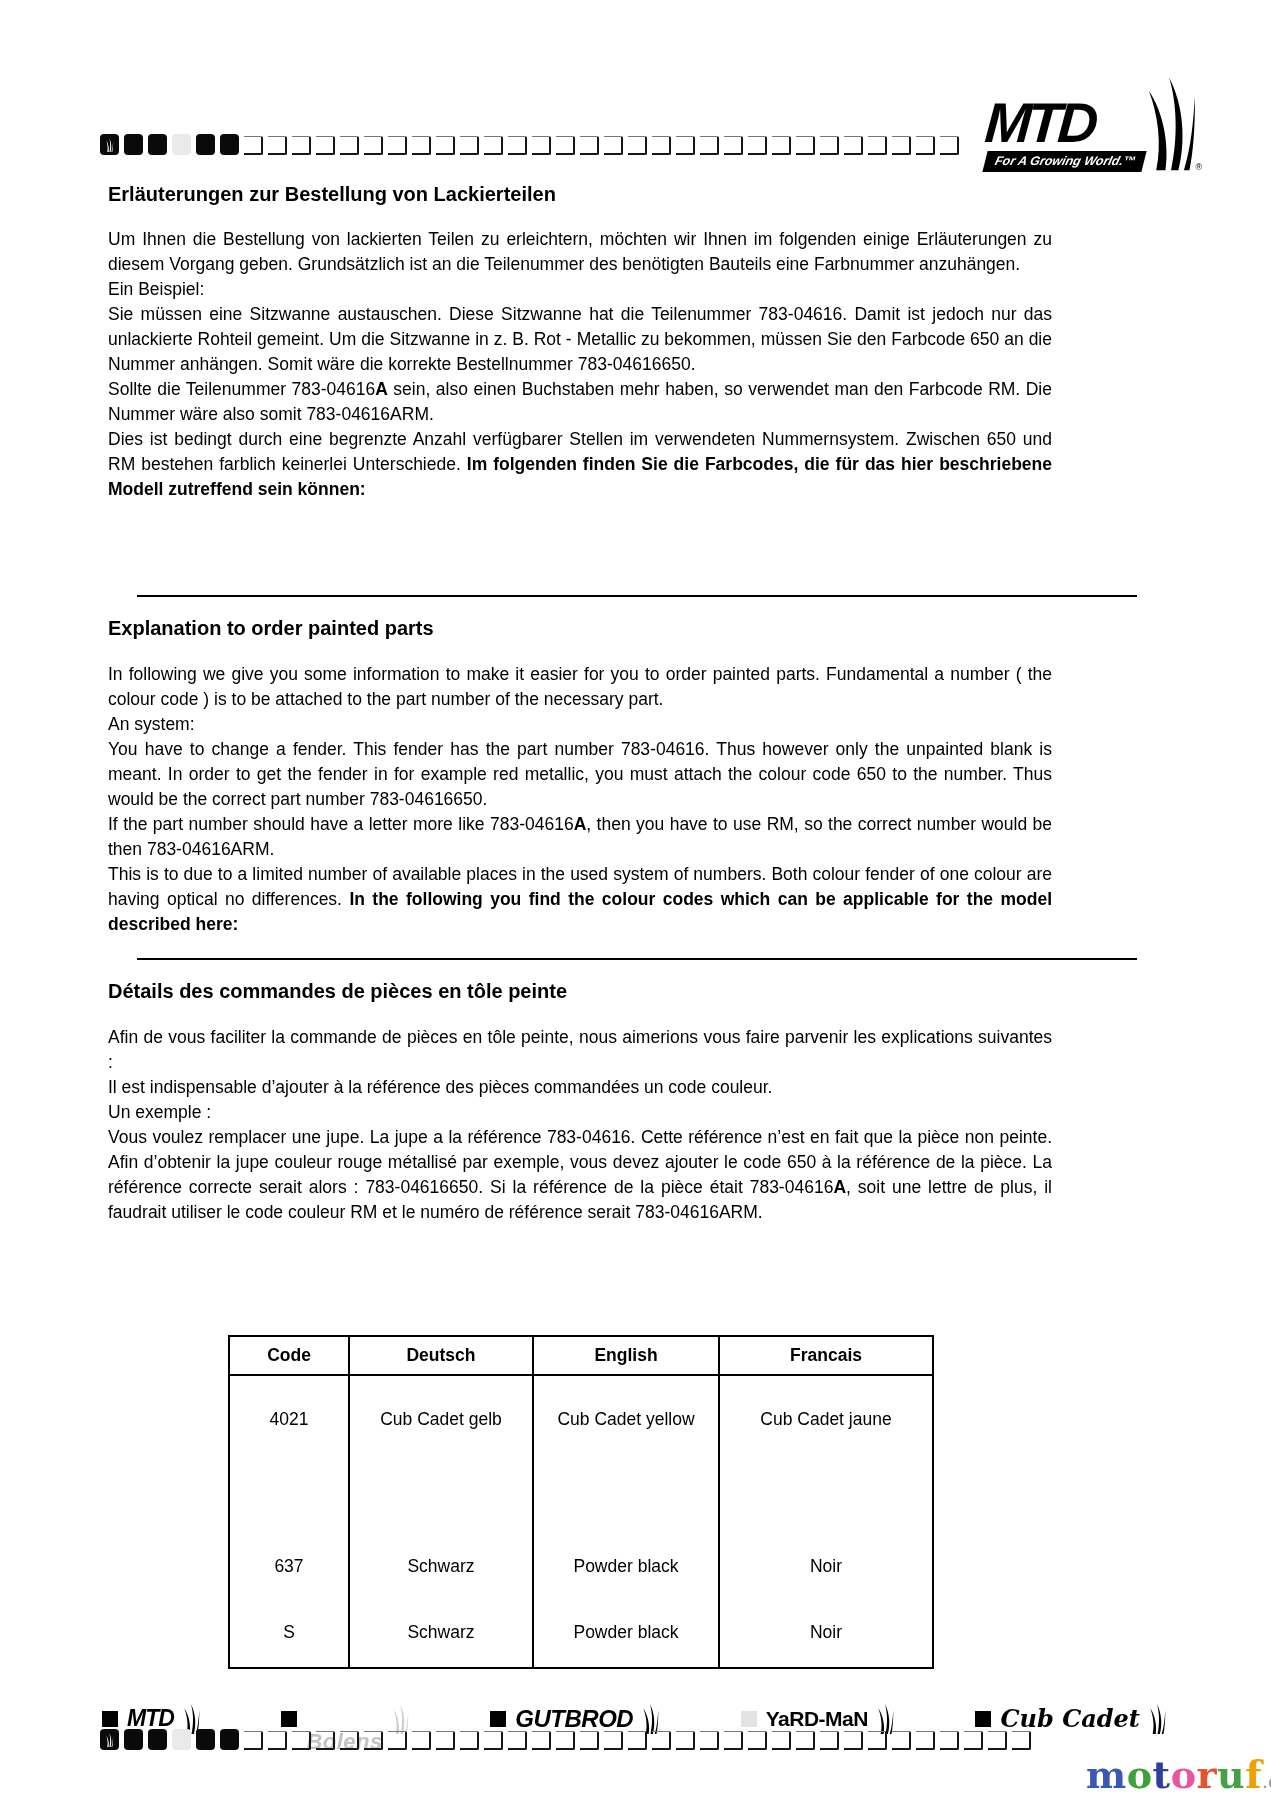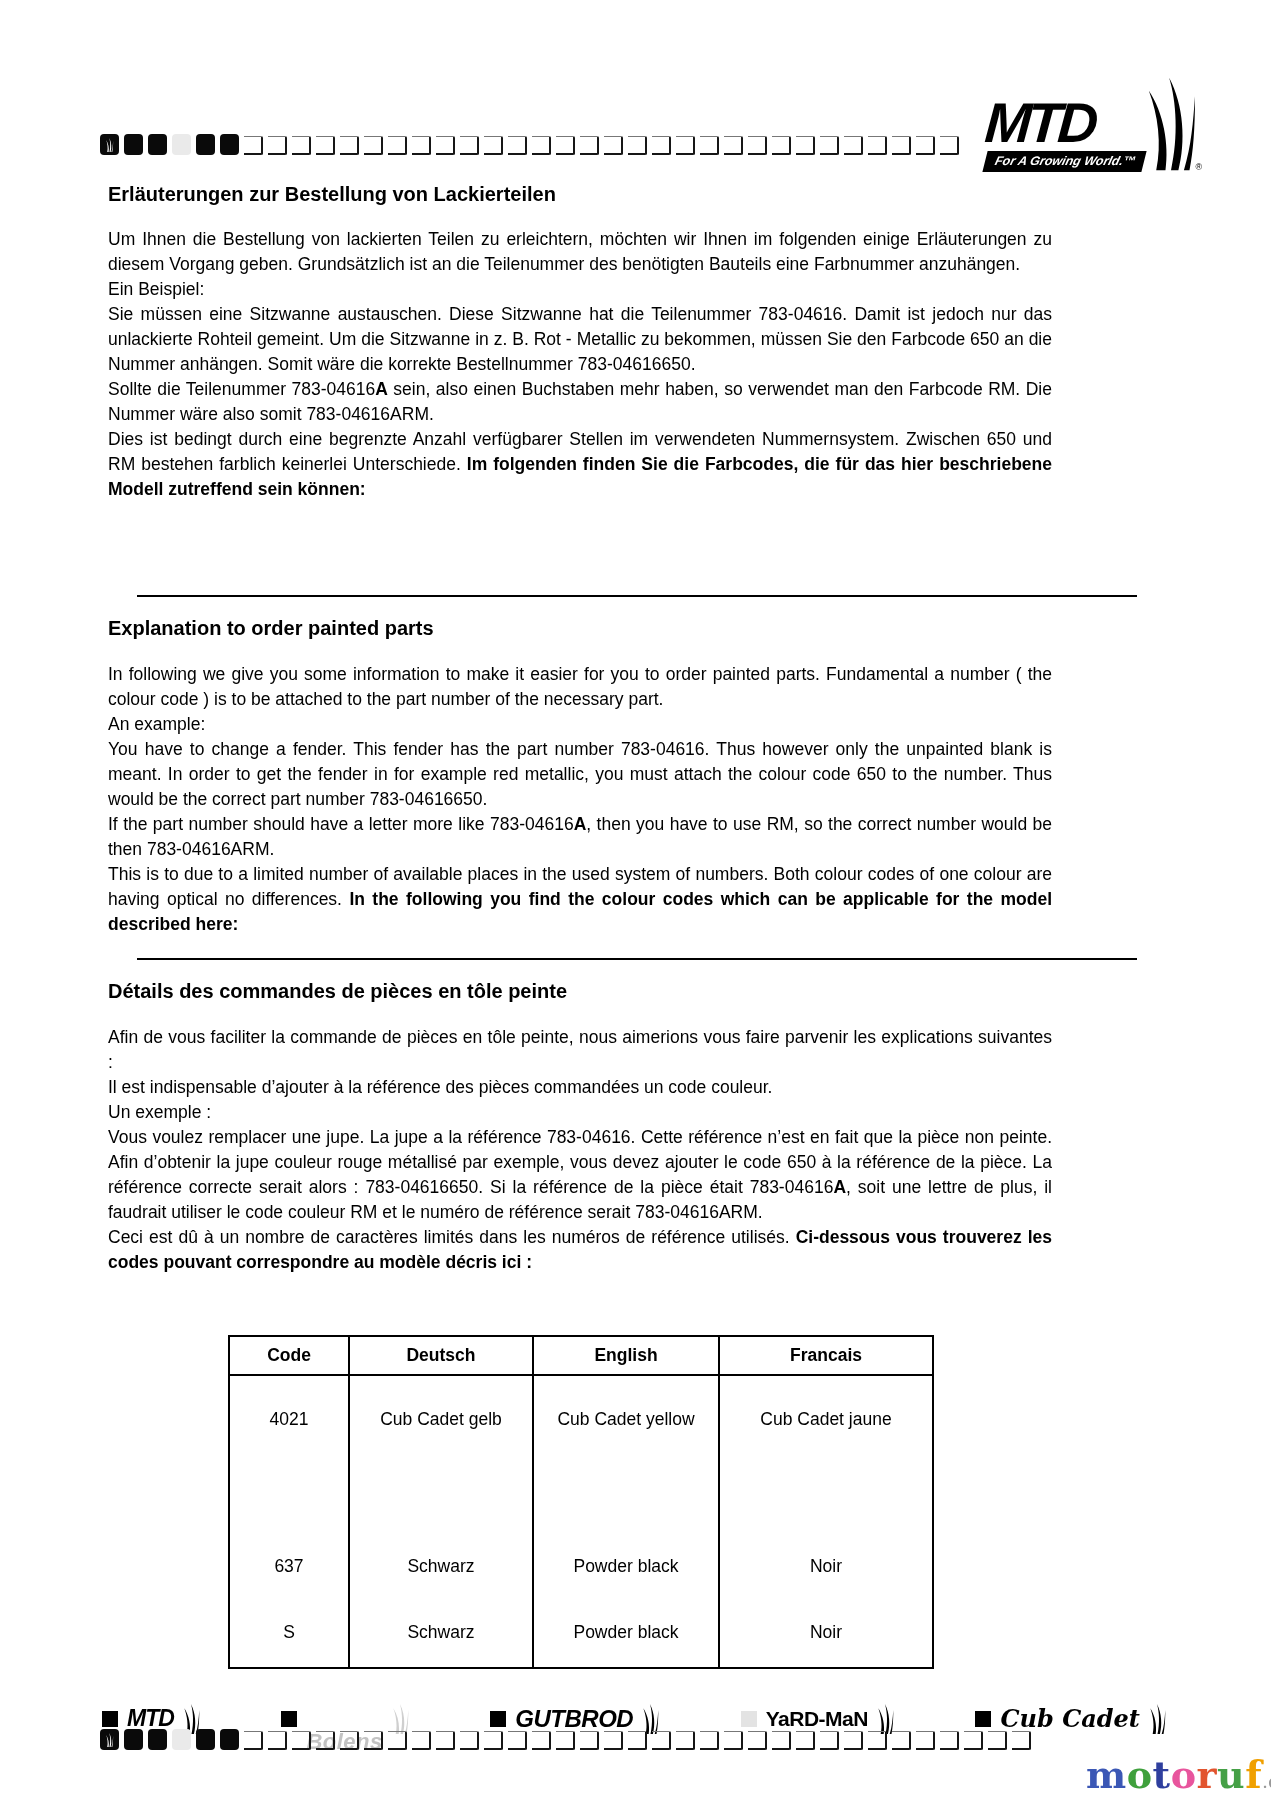--- a/index.html
+++ b/index.html
@@ -140,35 +140,34 @@
   <div class="para"><span>Sie müssen eine Sitzwanne austauschen. Diese Sitzwanne hat die Teilenummer 783-04616. Damit ist jedoch nur das unlackierte Rohteil gemeint. Um die Sitzwanne in z. B. Rot - Metallic zu bekommen, müssen Sie den Farbcode 650 an die Nummer anhängen. Somit wäre die korrekte Bestellnummer 783-04616650.</span></div>
   <div class="para"><span>Sollte die Teilenummer 783-04616</span><span class="seg-b">A</span><span> sein, also einen Buchstaben mehr haben, so verwendet man den Farbcode RM. Die Nummer wäre also somit 783-04616ARM.</span></div>
   <div class="para"><span>Dies ist bedingt durch eine begrenzte Anzahl verfügbarer Stellen im verwendeten Nummernsystem. Zwischen 650 und RM bestehen farblich keinerlei Unterschiede. </span><span class="seg-b">Im folgenden finden Sie die Farbcodes, die für das hier beschriebene Modell zutreffend sein können:</span></div>
 </div>
 
 <div class="divider div-1"></div>
 
 <div class="sec-title t-english">Explanation  to order painted parts</div>
 <div class="sec-body b-english">
   <div class="para"><span>In following we give you some information to make it easier for you to order painted parts. Fundamental a number ( the colour code ) is to be attached to the part number of the necessary part.</span></div>
-  <div class="para"><span>An example:</span></div>
+  <div class="para"><span>An system:</span></div>
   <div class="para"><span>You  have to change a fender. This fender has the part number 783-04616.  Thus however only the unpainted blank is meant. In order to get the fender in for example red metallic, you must attach the colour code 650 to the number. Thus would be the correct part number 783-04616650.</span></div>
   <div class="para"><span>If the part number should have a letter more like 783-04616</span><span class="seg-b">A</span><span>, then you have to use RM, so the correct number would be then 783-04616ARM.</span></div>
-  <div class="para"><span>This is to due to a limited number of available places in the used system of numbers. Both colour codes of one colour are having optical no differences. </span><span class="seg-b">In the following you find the colour codes which can be applicable for the model described here:</span></div>
+  <div class="para"><span>This is to due to a limited number of available places in the used system of numbers. Both colour fender of one colour are having optical no differences. </span><span class="seg-b">In the following you find the colour codes which can be applicable for the model described here:</span></div>
 </div>
 
 <div class="divider div-2"></div>
 
 <div class="sec-title t-french">Détails des commandes de pièces en tôle peinte</div>
 <div class="sec-body b-french">
   <div class="para"><span>Afin de vous faciliter la commande de pièces en tôle peinte, nous aimerions vous faire  parvenir les explications suivantes :</span></div>
   <div class="para"><span>Il est indispensable d’ajouter à la référence des pièces commandées un code couleur.</span></div>
   <div class="para"><span>Un exemple :</span></div>
   <div class="para"><span>Vous voulez remplacer une jupe. La jupe a la référence 783-04616. Cette référence n’est en fait que la pièce non peinte. Afin d’obtenir la jupe couleur rouge métallisé par exemple, vous devez ajouter le code 650 à la référence de la pièce. La référence correcte serait alors : 783-04616650. Si la référence de la pièce était 783-04616</span><span class="seg-b">A</span><span>, soit une lettre de plus, il faudrait utiliser le code couleur RM et le numéro de référence serait 783-04616ARM.</span></div>
-  <div class="para"><span>Ceci est dû à un nombre de caractères limités dans les numéros de référence utilisés. </span><span class="seg-b">Ci-dessous vous trouverez les codes pouvant correspondre au modèle décris ici :</span></div>
 </div>
 
 <table class="code-table">
   <thead>
     <tr>
       <th class="c-code">Code</th>
       <th class="c-de">Deutsch</th>
       <th class="c-en">English</th>
       <th class="c-fr">Francais</th>
     </tr>

